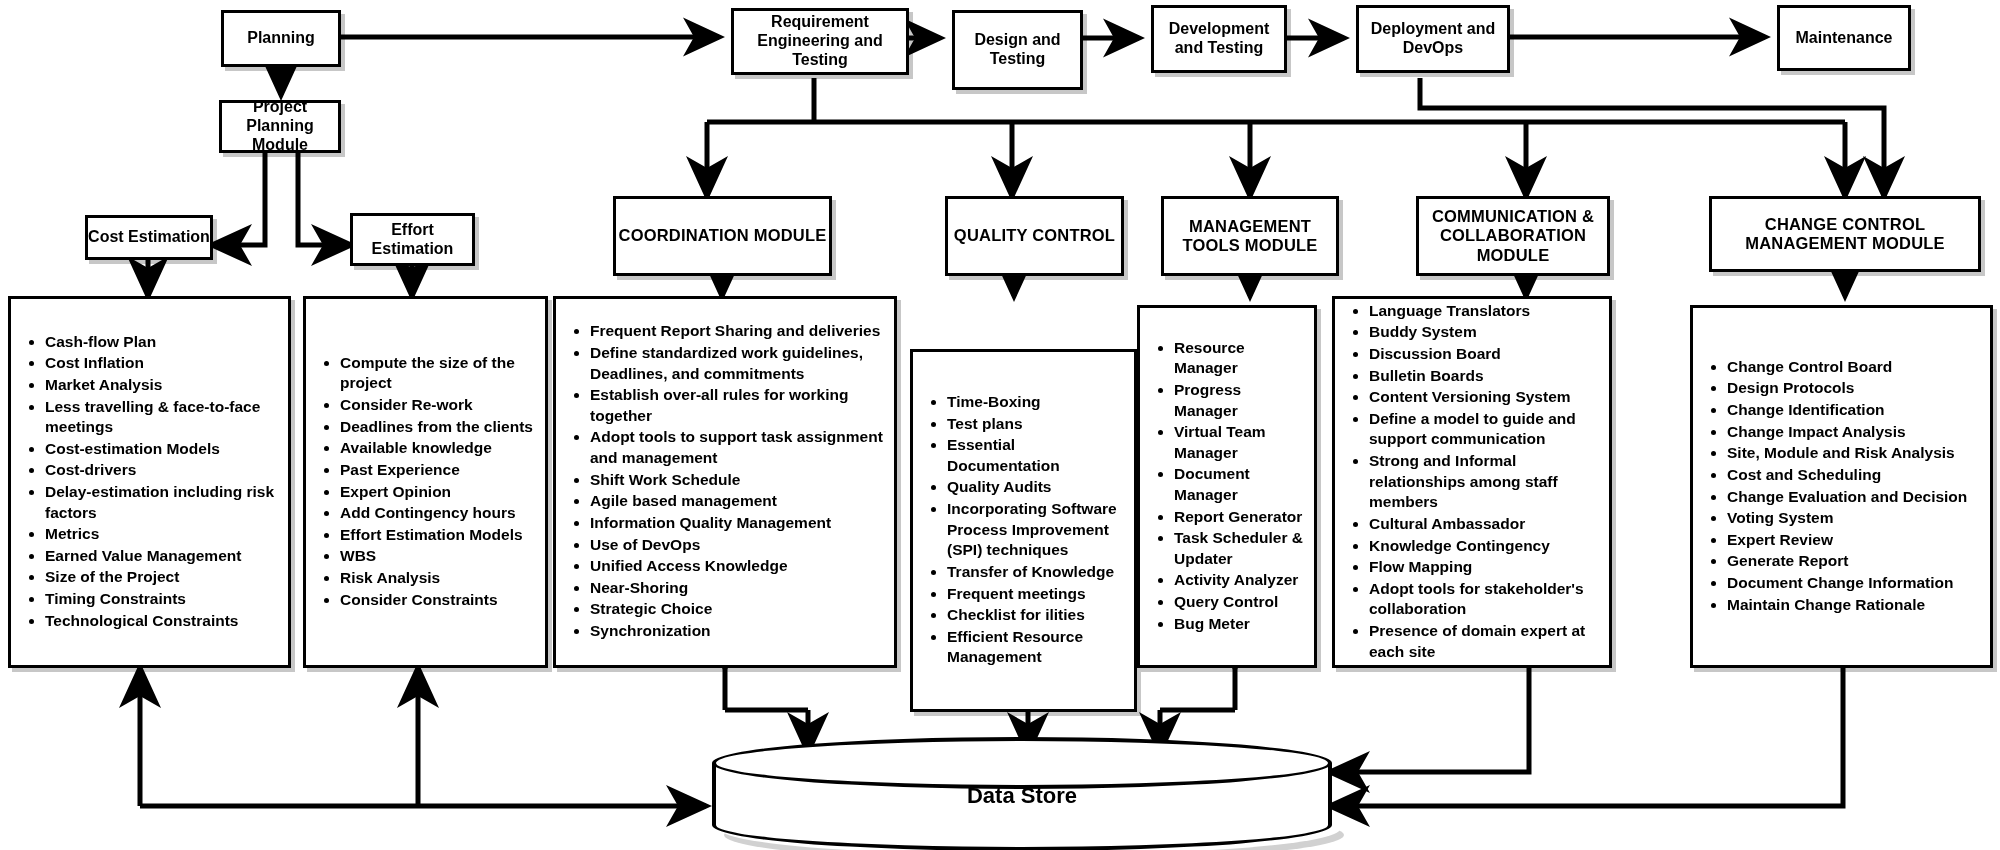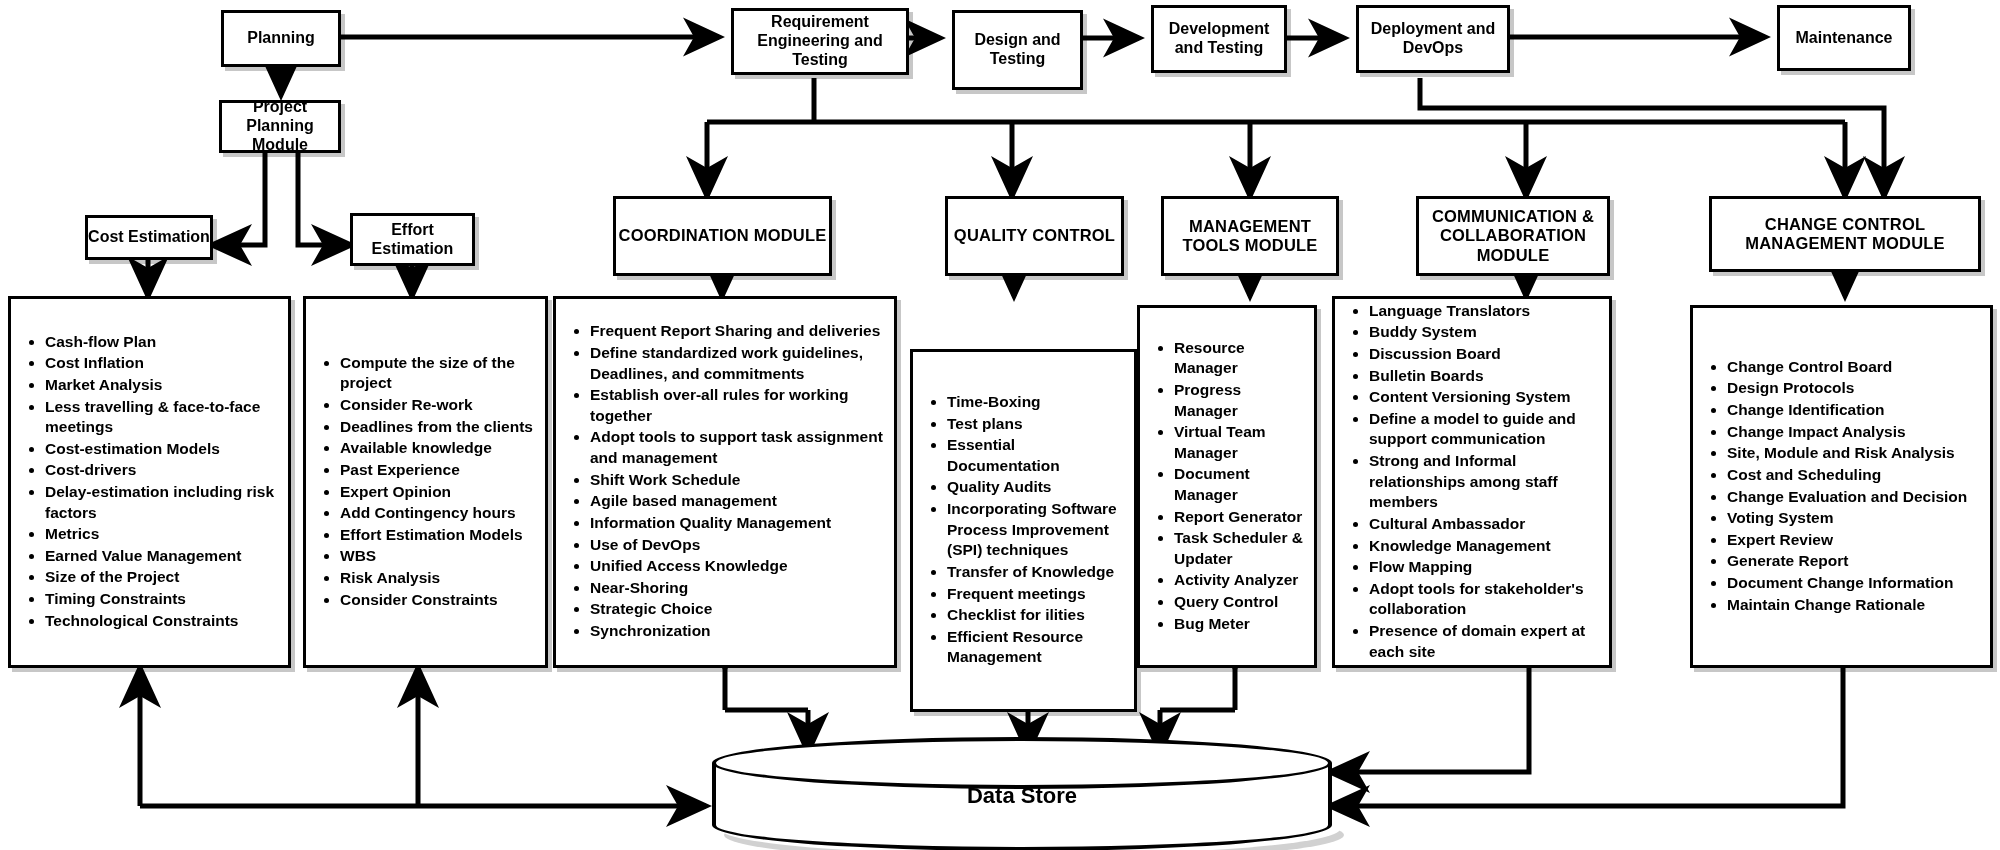--- a/index.html
+++ b/index.html
@@ -286,21 +286,21 @@
   <div class="listbox" style="left:1332px;top:296px;width:280px;height:372px;">
     <ul>
         <li>Language Translators</li>
         <li>Buddy System</li>
         <li>Discussion Board</li>
         <li>Bulletin Boards</li>
         <li>Content Versioning System</li>
         <li>Define a model to guide and support communication</li>
         <li>Strong and Informal relationships among staff members</li>
         <li>Cultural Ambassador</li>
-        <li>Knowledge Management</li>
+        <li>Knowledge Contingency</li>
         <li>Flow Mapping</li>
         <li>Adopt tools for stakeholder's collaboration</li>
         <li>Presence of domain expert at each site</li>
       </ul>
   </div>
 
   <div class="listbox" style="left:1690px;top:305px;width:303px;height:363px;">
     <ul>
         <li>Change Control Board</li>
         <li>Design Protocols</li>

